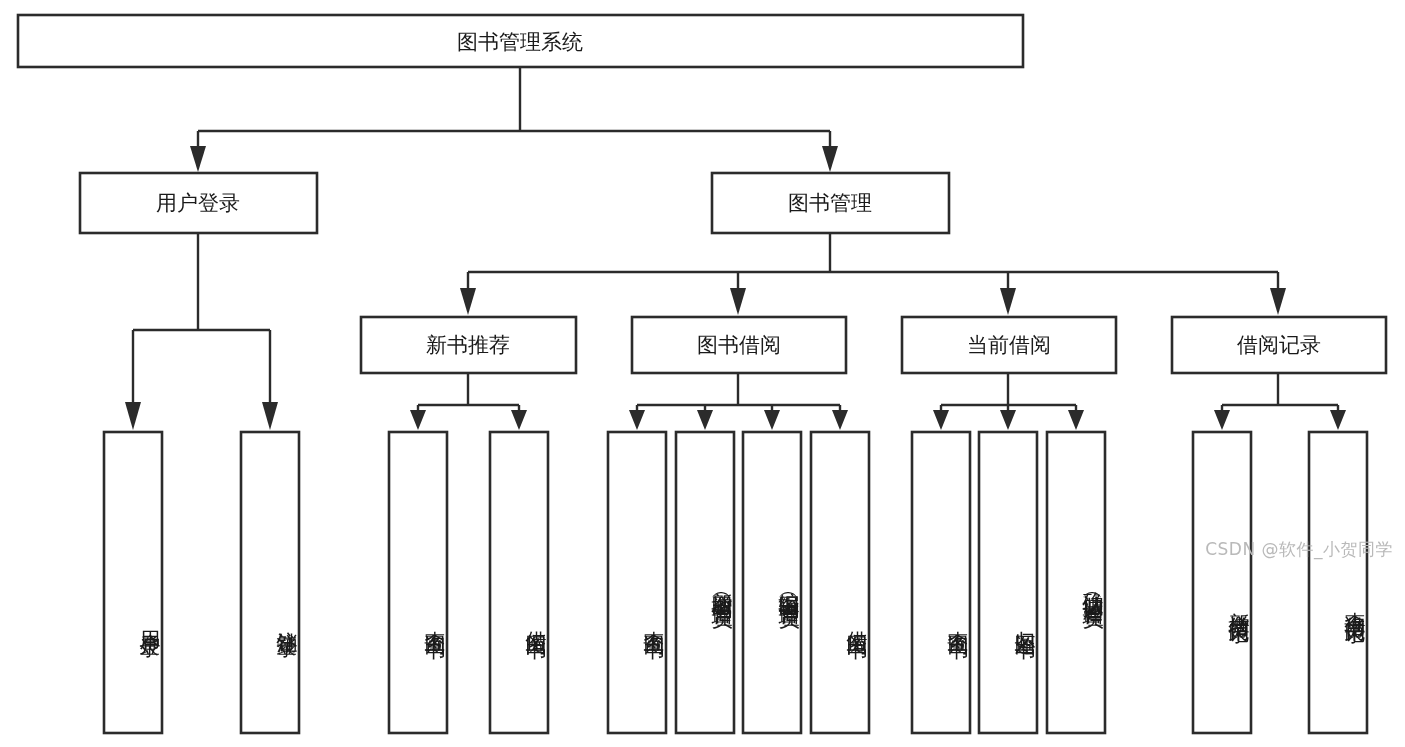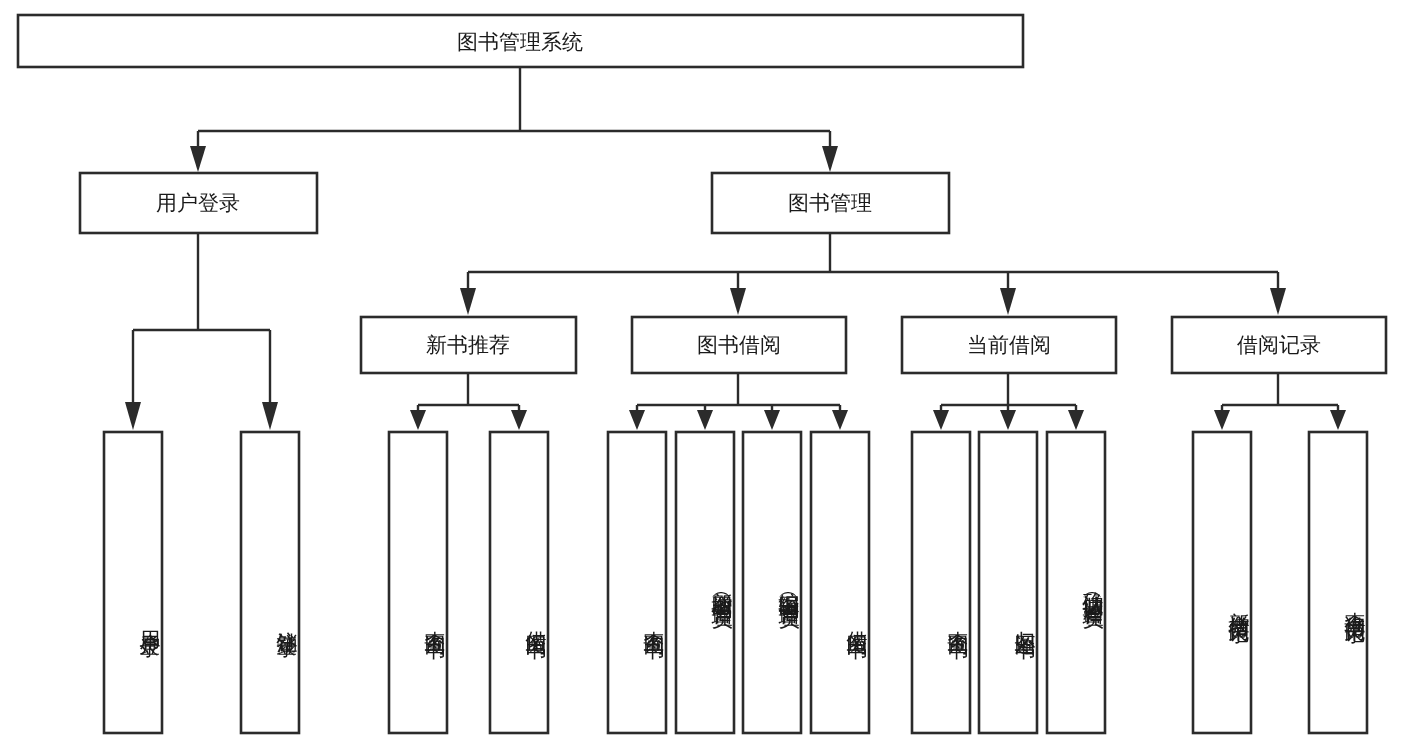--- a/index.html
+++ b/index.html
@@ -215,13 +215,14 @@
   <div class="node-label-v" style="left:743px;  top:440px; width:58px;  height:293px;">编辑图书（管理员）</div>
   <div class="node-label-v" style="left:811px;  top:505px; width:58px;  height:228px;">借阅图书</div>
 
   <div class="node-label-v" style="left:912px;  top:505px; width:58px;  height:228px;">查询图书</div>
   <div class="node-label-v" style="left:979px;  top:505px; width:58px;  height:228px;">归还图书</div>
   <div class="node-label-v" style="left:1047px; top:440px; width:58px;  height:293px;">确认归还（管理员）</div>
 
   <div class="node-label-v" style="left:1193px; top:472px; width:58px;  height:261px;">新增借阅记录</div>
   <div class="node-label-v" style="left:1309px; top:472px; width:58px;  height:261px;">查询借阅记录</div>
 
+  <div class="watermark">CSDN @软件_小贺同学</div>
 </div>
 
 </body></html>

